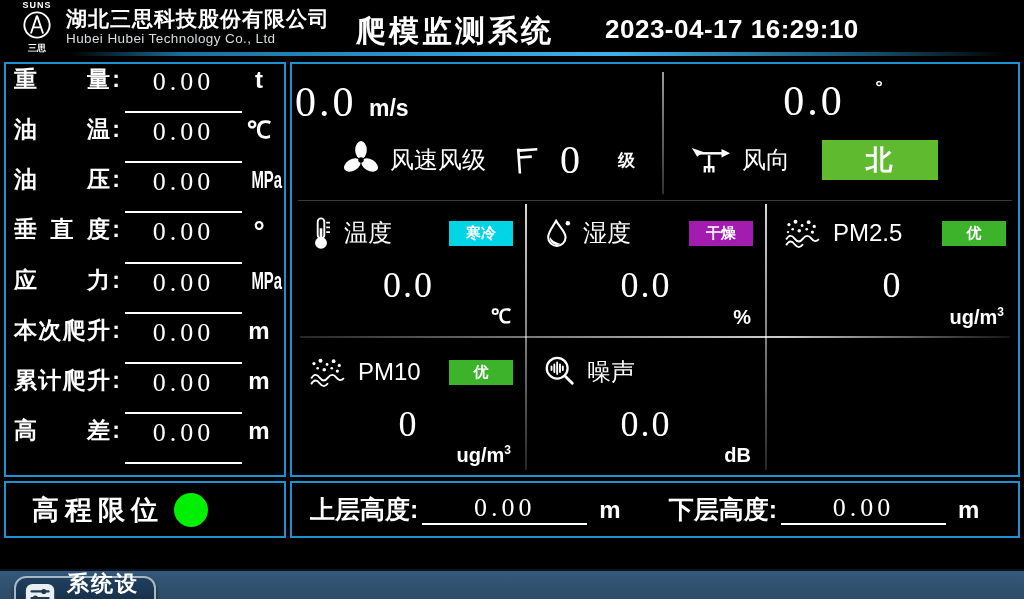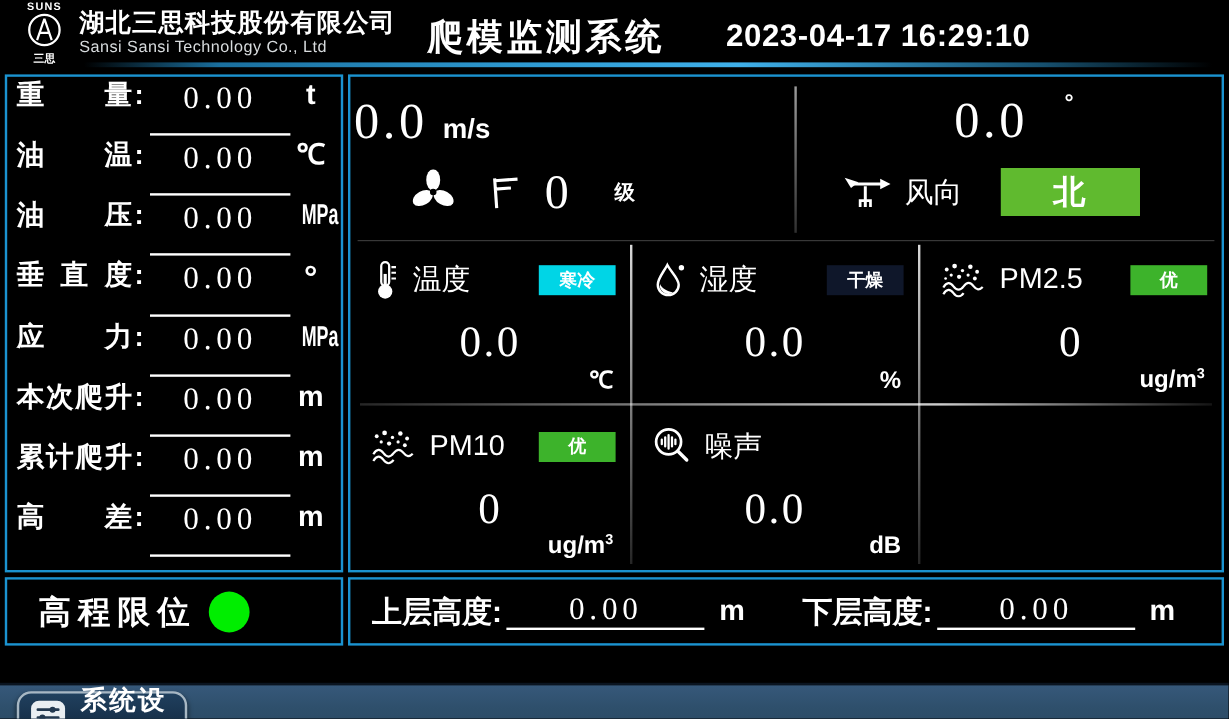--- a/index.html
+++ b/index.html
@@ -33,21 +33,21 @@
   .u-cond{display:inline-block;transform:scaleX(0.62);transform-origin:center;font-size:24px;}
   .u-deg{font-size:28px;}
 
   
   .main-panel{position:absolute;left:290px;top:62px;width:730px;height:415px;border:2px solid #1b93d0;
      box-sizing:border-box;background:#000;}
   .wind-area{position:absolute;left:0;top:0;width:726px;height:136px;}
   .wind-divider{position:absolute;left:370px;top:8px;width:2px;height:122px;
      background:linear-gradient(to bottom,rgba(220,220,220,0.7),rgba(120,120,120,0.4));}
   .wind-left{position:absolute;left:0;top:0;width:370px;height:136px;}
-  .wind-right{position:absolute;left:384px;top:0;width:282px;height:136px;}
+  .wind-right{position:absolute;left:372px;top:0;width:282px;height:136px;}
   .speed-line{position:absolute;left:3px;top:14px;width:100%;text-align:left;}
   .speed-value{font-size:42px;letter-spacing:3px;}
   .speed-unit{font-size:23px;font-weight:bold;margin-left:8px;}
   .wind-row2{position:absolute;left:0;top:74px;width:100%;height:44px;display:flex;align-items:center;}
   .wl-pad{padding-left:50px;}
   .wind-label{font-size:24px;margin-left:10px;}
   .level-value{font-size:40px;letter-spacing:0;margin-left:18px;line-height:1;}
   .level-unit{font-size:17px;font-weight:bold;margin-left:38px;}
   .dir-line{position:absolute;left:0;top:12px;width:100%;text-align:center;padding-left:56px;box-sizing:border-box;}
   .dir-value{font-size:42px;letter-spacing:3px;}
@@ -109,21 +109,21 @@
       <span class="logo-suns">SUNS</span>
       <span class="icon logo-circle">
         <svg width="30" height="30" viewBox="0 0 32 32">
           <circle cx="16" cy="16" r="13.5" fill="none" stroke="#fff" stroke-width="2"></circle>
           <path d="M16 6 L9.5 25 M16 6 L22.5 25 M11.5 18.5 H20.5" fill="none" stroke="#fff" stroke-width="2"></path>
         </svg>
       </span>
       <span class="logo-sansi">三思</span>
     </div>
     <div class="company-cn">湖北三思科技股份有限公司</div>
-    <div class="company-en">Sansi Sansi Technology Co., Ltd</div>
+    <div class="company-en">Hubei Hubei Technology Co., Ltd</div>
     <div class="app-title">爬模监测系统</div>
     <div class="datetime">2023-04-17 16:29:10</div>
   </div>
   <div class="header-underline"></div>
 
   <div class="left-panel">
     <div class="lp-row">
       <span class="lp-label">重量</span>
         <span class="lp-colon">:</span>
       <span class="lp-value num">0.00</span>
@@ -185,20 +185,21 @@
           <span class="icon">
             <svg width="38" height="38" viewBox="0 0 36 36">
               <g fill="#fff" transform="translate(18,18)">
                 <ellipse cx="0" cy="-9.5" rx="5.5" ry="8.5"></ellipse>
                 <ellipse cx="0" cy="-9.5" rx="5.5" ry="8.5" transform="rotate(120)"></ellipse>
                 <ellipse cx="0" cy="-9.5" rx="5.5" ry="8.5" transform="rotate(240)"></ellipse>
                 <circle r="2.6" fill="#000"></circle>
               </g>
             </svg>
           </span>
+          <span class="wind-label">风速风级</span>
           <span class="icon" style="margin-left:26px;">
             <svg width="30" height="32" viewBox="0 0 30 32" style="transform:rotate(-4deg);">
               <path d="M7 4 V29 M7 6 H26 M7 13 H20" fill="none" stroke="#fff" stroke-width="2.6"></path>
             </svg>
           </span>
           <span class="level-value num">0</span>
           <span class="level-unit">级</span>
         </div>
       </div>
 
@@ -251,21 +252,21 @@
       <div class="cell" style="left:235px;top:0;width:238px;height:137px;">
         <div class="cell-header">
           <span class="icon">
             <svg width="30" height="32" viewBox="0 0 32 34">
               <path d="M14 4 C10.5 10.5 5.5 16 5.5 21.5 a9.3 9.3 0 0 0 18.6 0 C24 16 17.5 10.5 14 4 Z" fill="none" stroke="#fff" stroke-width="2.2"></path>
               <path d="M7.5 21 a7.5 7.5 0 0 0 11.5 7.5 c-6.5-1.5-10-4-11.5-7.5 Z" fill="#fff"></path>
               <circle cx="26.5" cy="6.5" r="2.4" fill="#fff"></circle>
             </svg>
           </span>
           <span class="cell-label">湿度</span>
-          <span class="badge" style="background-color: #0f172a;">干燥</span>
+          <span class="badge" style="background-color: #a21caf;">干燥</span>
         </div>
         <div class="cell-value num">0.0</div>
         <div class="cell-unit">%</div>
       </div>
 
       <div class="cell" style="left:475px;top:0;width:251px;height:137px;">
         <div class="cell-header">
           <span class="icon">
             <svg width="40" height="30" viewBox="0 0 42 32">
               <g fill="#fff">

